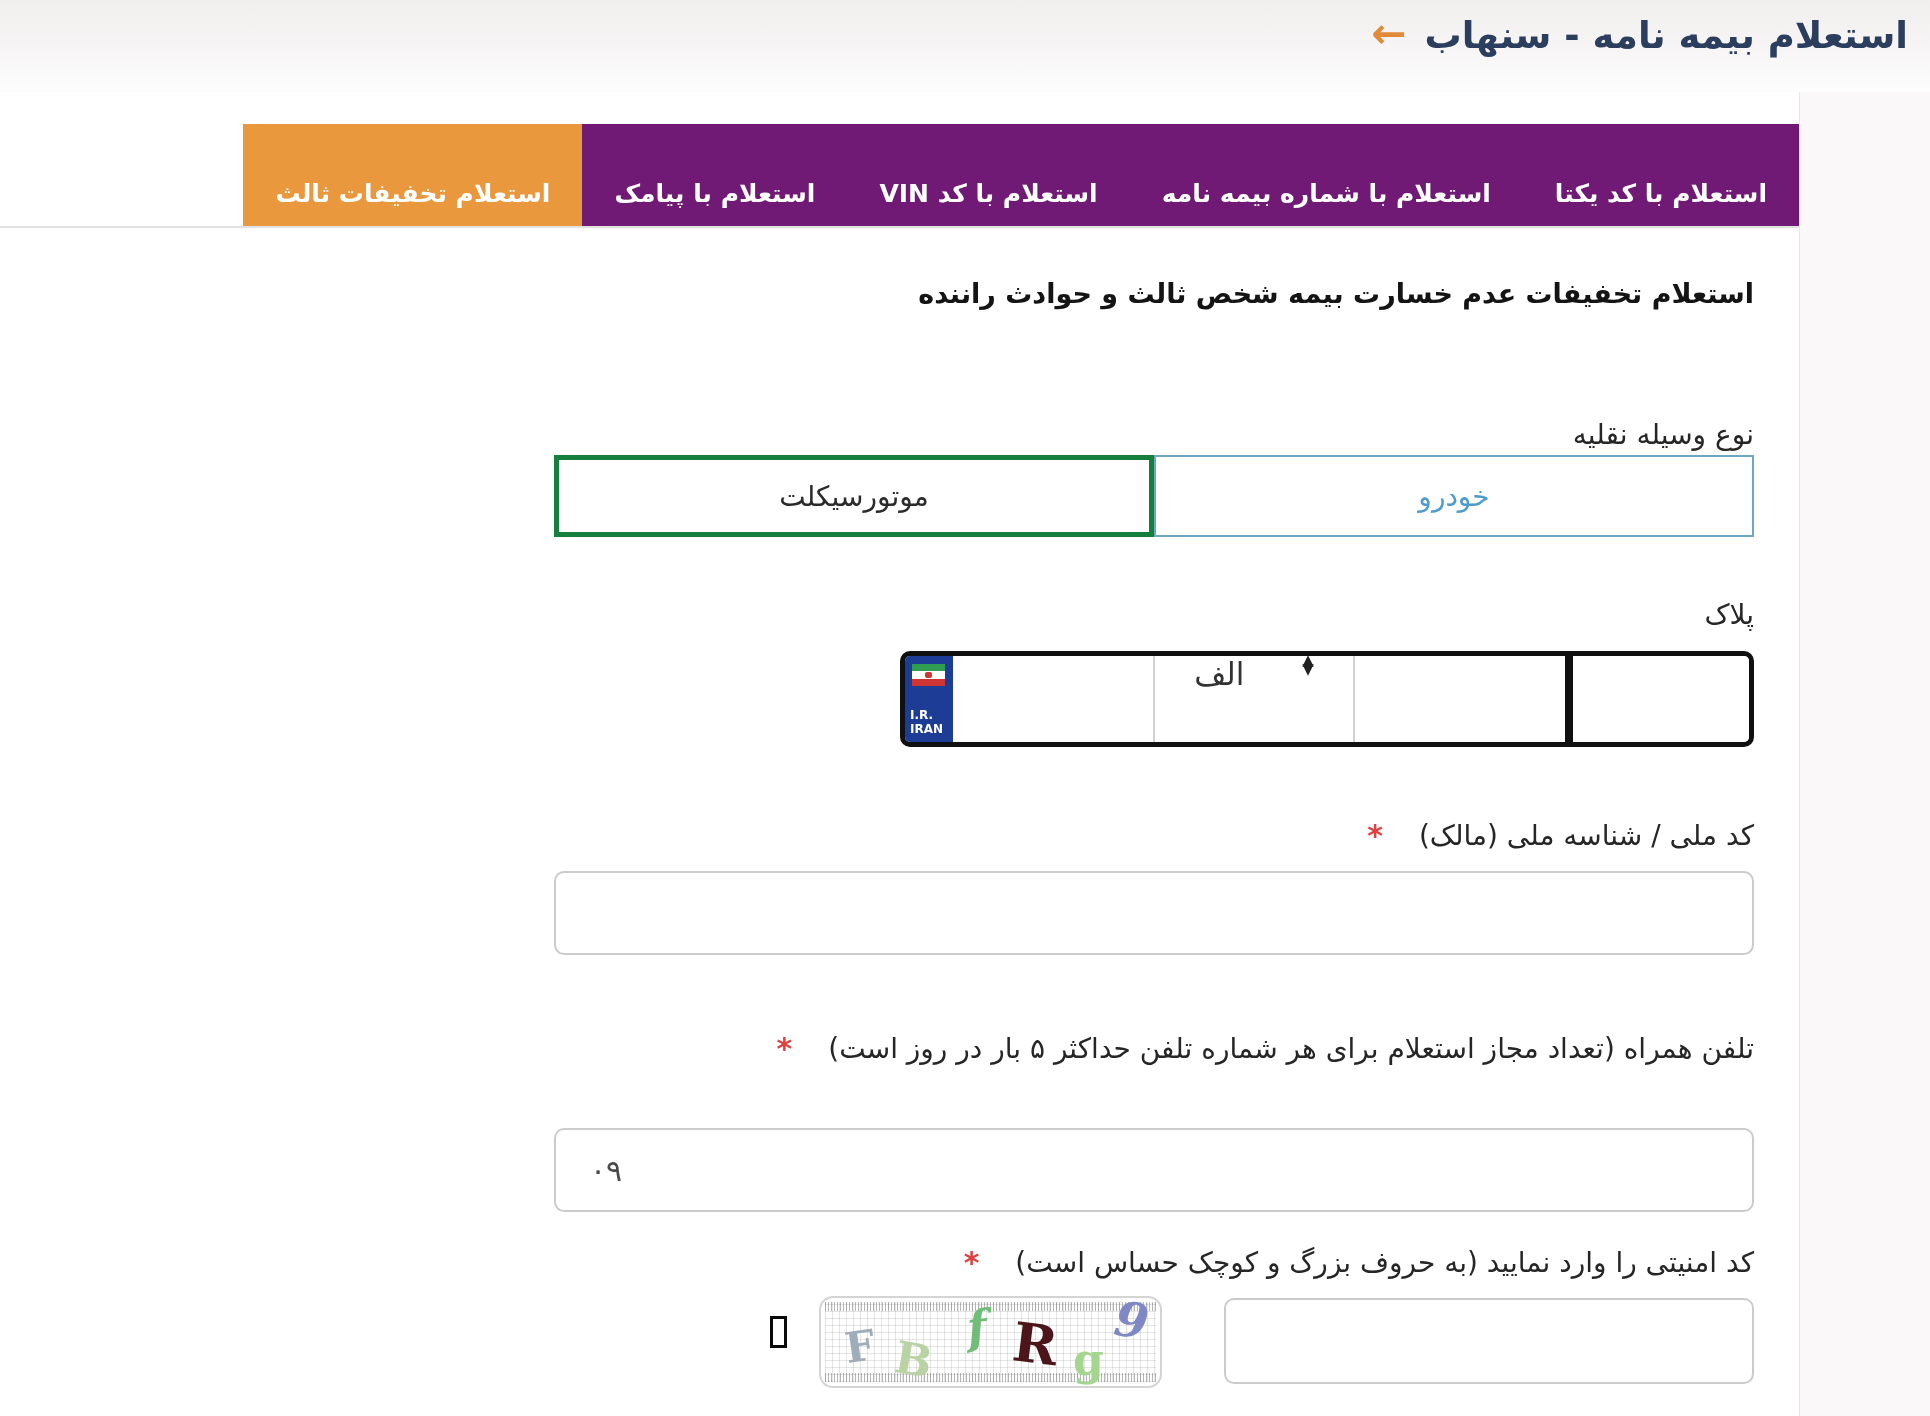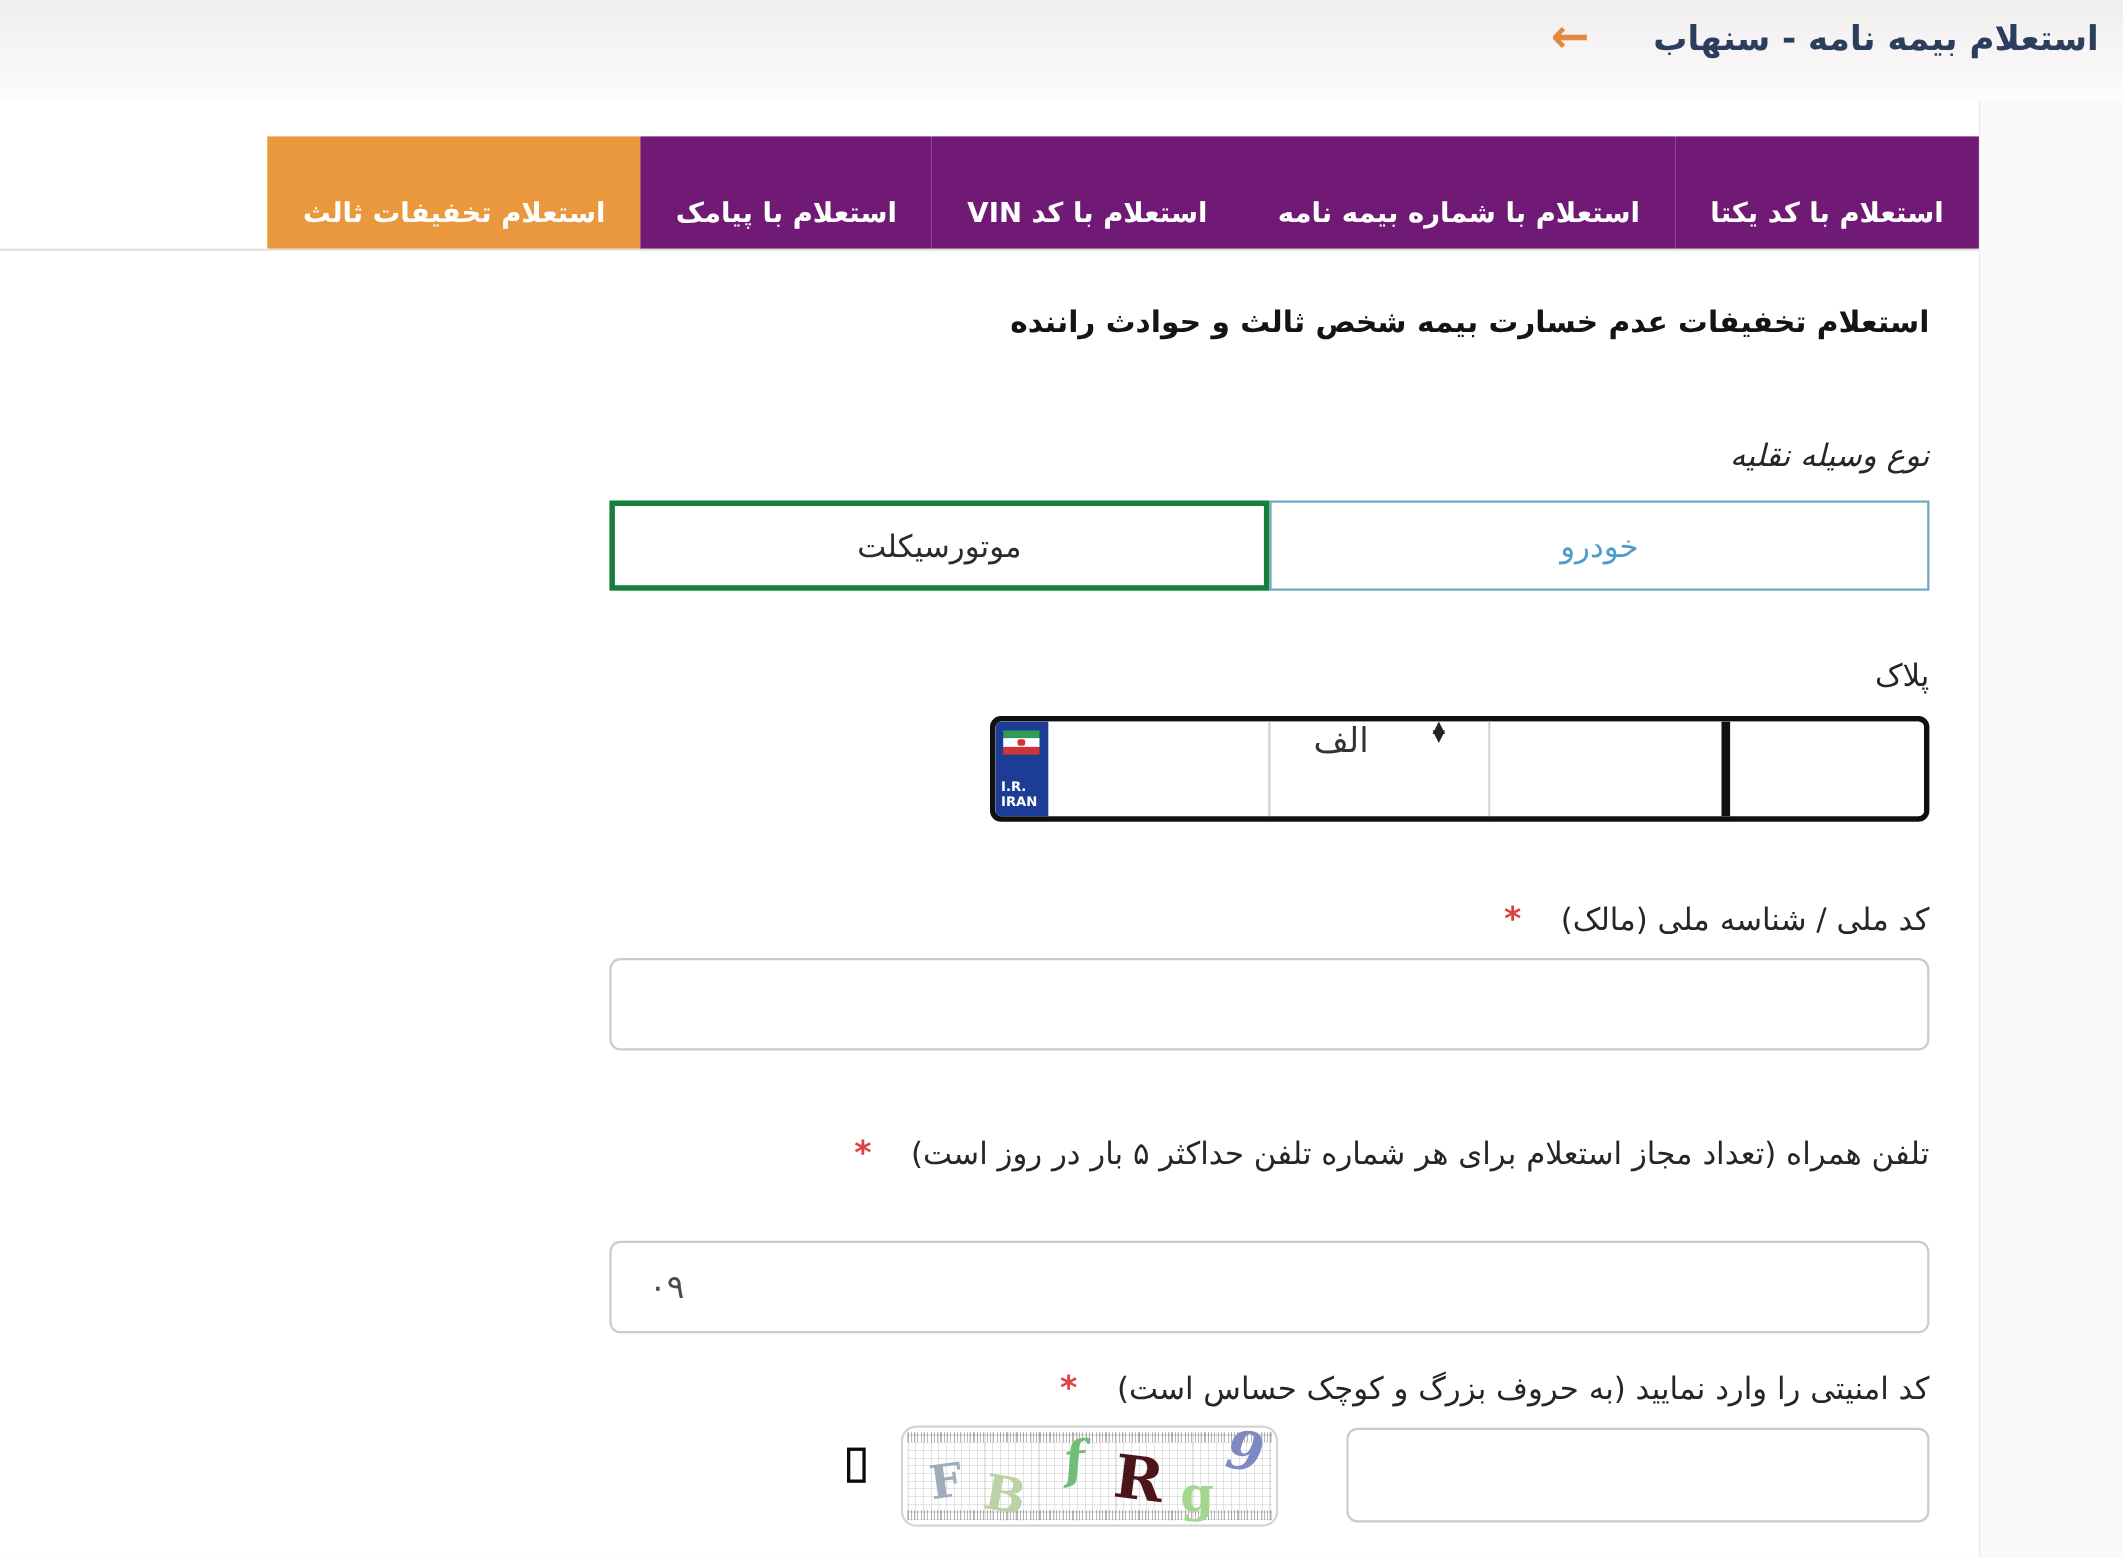--- a/index.html
+++ b/index.html
@@ -15,21 +15,21 @@
   .header-band {
     position:absolute; top:0; left:0; width:1930px; height:92px;
     background:linear-gradient(180deg,#f1eeee 0%,#f7f5f5 55%,#fdfdfd 100%);
   }
   .title-row {
     position:absolute; top:14px; right:22px;
     display:flex; align-items:center; gap:18px;
     direction:rtl;
   }
   .page-title {
-    color:#2c3e5d; font-size:31px; font-weight:700; letter-spacing:0;margin-left:40px;
+    color:#2c3e5d; font-size:37px; font-weight:700; letter-spacing:0;
   }
   .back-arrow {
     color:#e08a3a; font-size:42px; font-weight:700; line-height:1;
     transform:translateY(-2px);
   }
 
   
   .card {
     position:absolute; top:92px; left:0; width:1800px; height:1324px;
     background:#ffffff; border-right:1px solid #eae7e7;
@@ -172,21 +172,21 @@
   <div class="tab-strip">
     <div class="tab">استعلام با کد یکتا</div>
     <div class="tab">استعلام با شماره بیمه نامه</div>
     <div class="tab">استعلام با کد VIN</div>
     <div class="tab">استعلام با پیامک</div>
     <div class="tab active">استعلام تخفیفات ثالث</div>
   </div>
 
   <div class="form-heading">استعلام تخفیفات عدم خسارت بیمه شخص ثالث و حوادث راننده</div>
 
-  <div class="field-label" style="top:306px;font-style:italic;">
+  <div class="field-label" style="top:326px;">
     <span>نوع وسیله نقلیه</span>
   </div>
   <div class="vt-row">
     <div class="vt-btn selected">خودرو</div>
     <div class="vt-btn unselected">موتورسیکلت</div>
   </div>
 
   <div class="field-label" style="top:506px;">
     <span>پلاک</span>
   </div>

